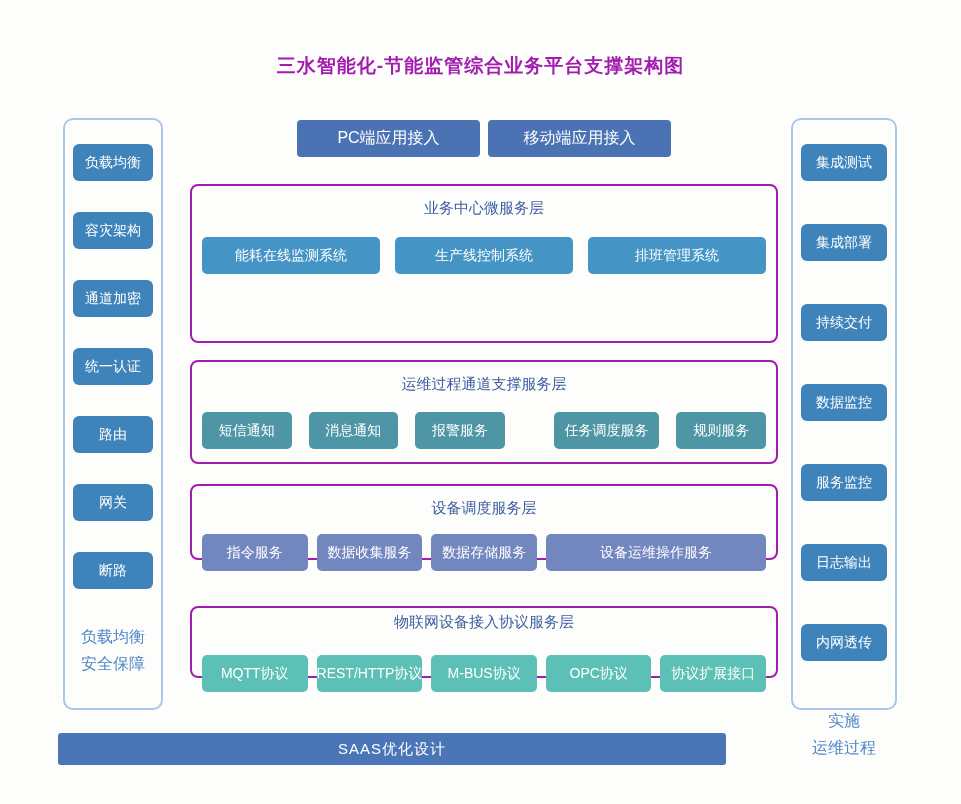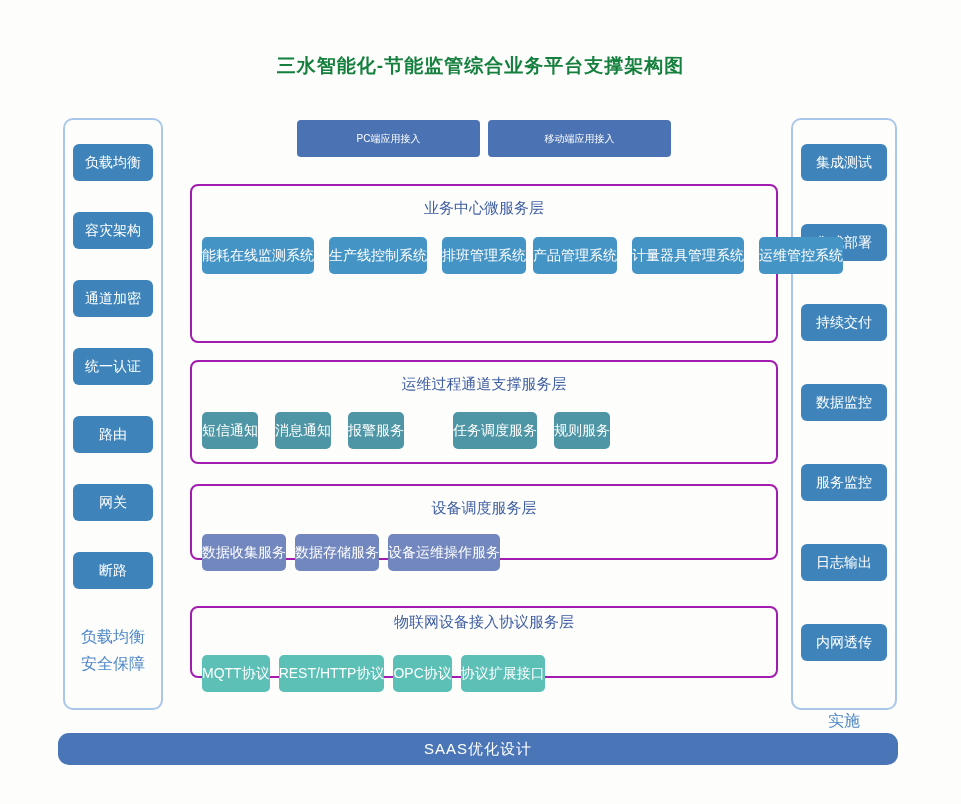--- a/index.html
+++ b/index.html
@@ -9,21 +9,21 @@
     font-family:"Liberation Sans","DejaVu Sans",sans-serif;
     position:relative;
     overflow:hidden;
   }
   .page { position:relative; width:961px; height:804px; }
 
   .page-title {
     position:absolute; top:53px; left:0; width:100%;
     text-align:center;
     font-size:19px; font-weight:bold; letter-spacing:1px;
-    color:#15803d;
+    color:#a21caf;
   }
 
   
   .side-panel {
     position:absolute; top:118px; height:592px;
     border:2px solid #aac6e8; border-radius:10px;
     box-sizing:border-box;
     display:flex; flex-direction:column; align-items:center;
     padding-top:24px;
     background:#fdfdfc;
@@ -46,34 +46,34 @@
   
   .center { position:absolute; left:190px; top:0; width:588px; height:804px; }
 
   .btn-row {
     position:absolute; top:120px; left:0; width:100%;
     display:flex; justify-content:center; gap:8px;
   }
   .top-btn {
     width:183px; height:37px;
     background:#4b72b3; border-radius:4px;
-    color:#ffffff; font-size:10px;
+    color:#ffffff; font-size:16px;
     display:flex; align-items:center; justify-content:center;
   }
 
   .section {
     position:absolute; left:0; width:588px;
     border:2px solid #a21caf; border-radius:8px;
     box-sizing:border-box; padding:12px 10px 0;
     background:#fdfdfc;
   }
   .section-title {
     text-align:center; color:#3e5ea1; font-size:15px; line-height:19px;
   }
-  .rows { display:flex; gap:7px; }
+  .rows { display:flex; flex-direction:column; gap:13px; }
   .row  { display:flex; }
   .box {
     flex:1; height:37px; border-radius:5px;
     color:#ffffff; font-size:14px;
     display:flex; align-items:center; justify-content:center;
     white-space:nowrap;
   }
   .sec1 { top:184px; height:159px; }
   .sec1 .rows { margin-top:20px; }
   .sec1 .row  { gap:15px; }
@@ -91,22 +91,22 @@
   .sec3 .box  { background:#7387bf; }
   .sec3 .box.wide { flex:2.08; }
 
   .sec4 { top:606px; height:72px; padding-top:4px; }
   .sec4 .rows { margin-top:24px; }
   .sec4 .row  { gap:9px; }
   .sec4 .box  { background:#5cc0b6; }
 
   .footer-bar {
     position:absolute; left:58px; top:733px;
-    width:840px; height:32px;
-    background:#4a76b7; border-radius:11px;
+    width:668px; height:32px;
+    background:#4a76b7; border-radius:3px;
     color:#ffffff; font-size:15px; letter-spacing:1px;
     display:flex; align-items:center; justify-content:center;
   }
 </style>
 </head>
 <body>
 
 <div class="page">
 
   <div class="page-title">三水智能化-节能监管综合业务平台支撑架构图</div>
@@ -147,58 +147,55 @@
     </div>
 
     <div class="section sec1">
       <div class="section-title">业务中心微服务层</div>
       <div class="rows">
         <div class="row">
           <div class="box">能耗在线监测系统</div>
           <div class="box">生产线控制系统</div>
           <div class="box">排班管理系统</div>
         </div>
-        <div class="row">
-          <div class="box">产品管理系统</div>
-          <div class="box">计量器具管理系统</div>
-          <div class="box">运维管控系统</div>
-        </div>
       </div>
     </div>
 
     <div class="section sec2">
       <div class="section-title">运维过程通道支撑服务层</div>
       <div class="rows">
         <div class="row">
           <div class="box">短信通知</div>
           <div class="box">消息通知</div>
           <div class="box">报警服务</div>
           <div class="box wide">任务调度服务</div>
           <div class="box">规则服务</div>
         </div>
       </div>
     </div>
 
     <div class="section sec3">
       <div class="section-title">设备调度服务层</div>
       <div class="rows">
         <div class="row">
+          <div class="box">指令服务</div>
           <div class="box">数据收集服务</div>
           <div class="box">数据存储服务</div>
           <div class="box wide">设备运维操作服务</div>
         </div>
       </div>
     </div>
 
     <div class="section sec4">
       <div class="section-title">物联网设备接入协议服务层</div>
       <div class="rows">
         <div class="row">
           <div class="box">MQTT协议</div>
           <div class="box">REST/HTTP协议</div>
+          <div class="box">M-BUS协议</div>
           <div class="box">OPC协议</div>
           <div class="box">协议扩展接口</div>
         </div>
       </div>
     </div>
 
   </div>
 
   <div class="footer-bar">SAAS优化设计</div>
 

